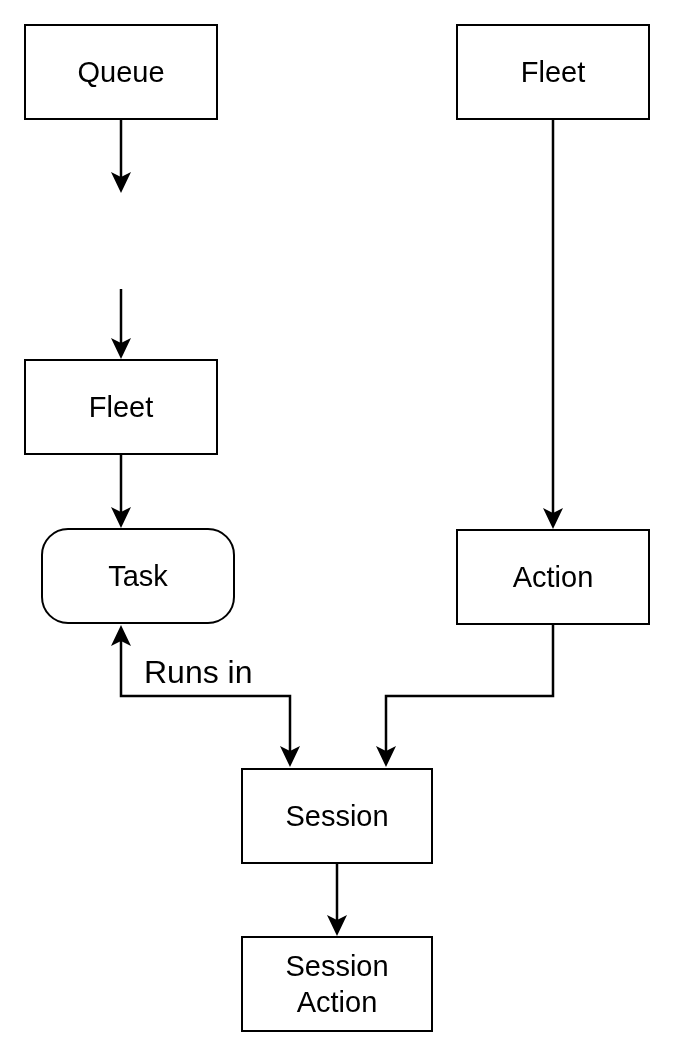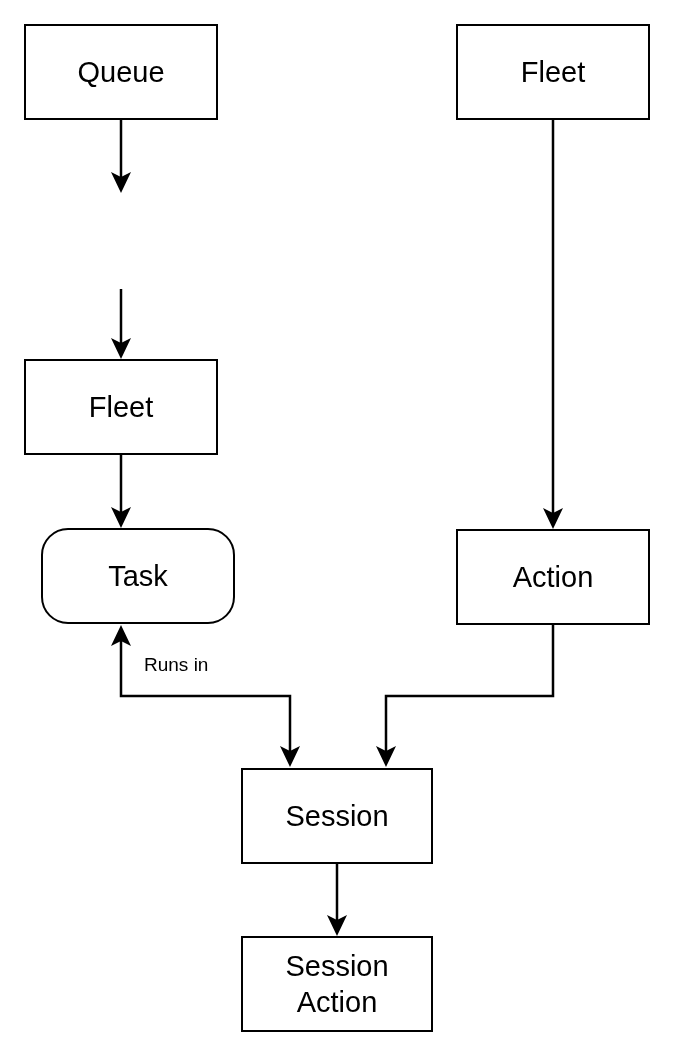--- a/index.html
+++ b/index.html
@@ -50,21 +50,21 @@
   .n-step           { left: 24px;  top: 359px; width: 194px; height: 96px; }
   .n-task           { left: 41px;  top: 528px; width: 194px; height: 96px; border-radius: 27px; }
   .n-fleet          { left: 456px; top: 24px;  width: 194px; height: 96px; }
   .n-worker         { left: 456px; top: 529px; width: 194px; height: 96px; }
   .n-session        { left: 241px; top: 768px; width: 192px; height: 96px; }
   .n-session-action { left: 241px; top: 936px; width: 192px; height: 96px; }
   .edge-label {
     position: absolute;
     left: 144px;
     top: 655px;
-    font-size: 19px;
+    font-size: 32px;
     line-height: 1.1;
     white-space: nowrap;
   }
 </style>
 </head>
 <body>
 
 <div class="canvas">
 
   <svg class="edges-layer" viewBox="0 0 674 1058" aria-hidden="true">

